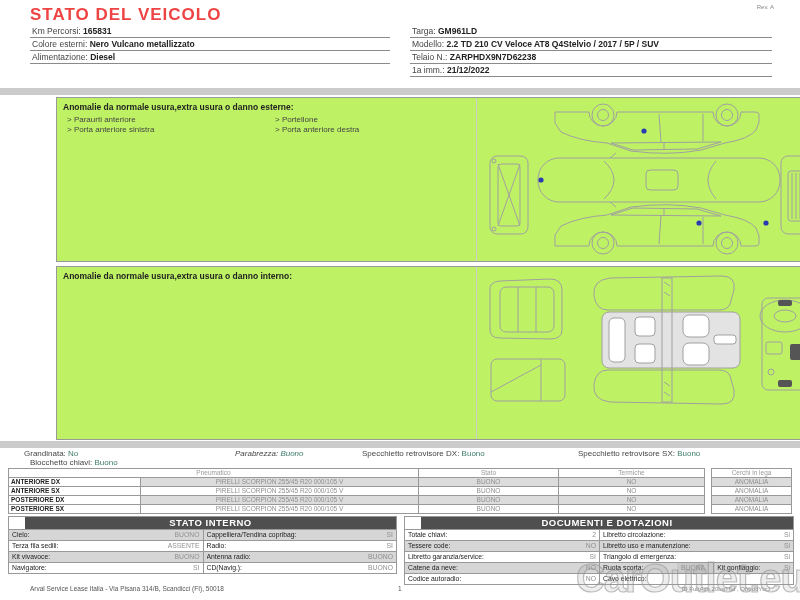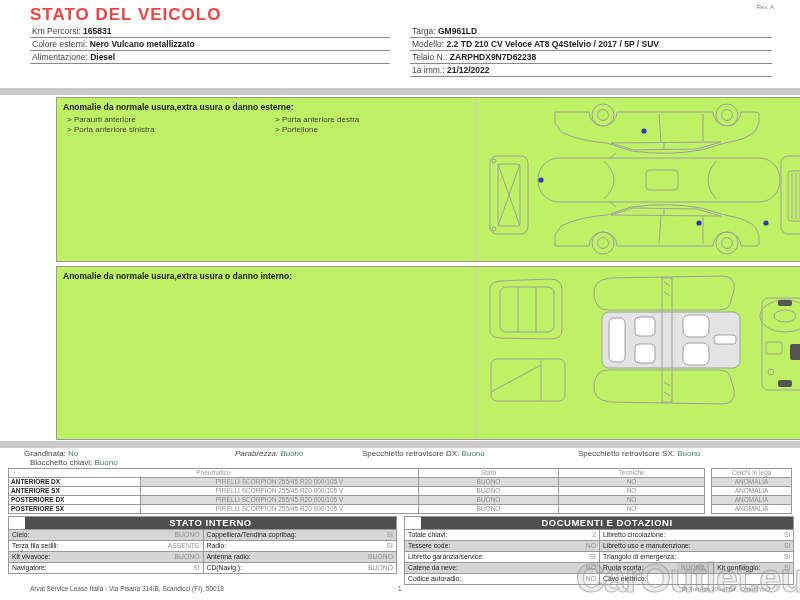--- a/index.html
+++ b/index.html
@@ -130,22 +130,22 @@
   <div class="band" id="band1"></div>
 
   <div class="abox" id="box-ext">
     <div class="abox-title">Anomalie da normale usura,extra usura o danno esterne:</div>
     <div class="anom-cols">
       <div class="anom-col">
         <div>&gt; Paraurti anteriore</div>
         <div>&gt; Porta anteriore sinistra</div>
       </div>
       <div class="anom-col">
+        <div>&gt; Portellone</div>
         <div>&gt; Porta anteriore destra</div>
-        <div>&gt; Portellone</div>
       </div>
     </div>
     <div class="vdiv"></div>
     <svg class="diagram ln" viewBox="0 0 360 160">
       <defs>
         <g id="sidecar">
           <path d="M4,44 L4,33 L10,24 Q28,15 56,13 L80,5 Q118,0 150,6 L174,13 Q198,17 205,26 L208,34 L208,42 Q208,44 204,44 L190,44 A14,14 0 1 0 162,44 L66,44 A14,14 0 1 0 38,44 L8,44 Z"></path>
           <path d="M60,13 L82,6 L146,7 L170,14 Z"></path>
           <line x1="113" y1="6" x2="113" y2="13"></line>
           <line x1="110" y1="14" x2="108" y2="42"></line>

